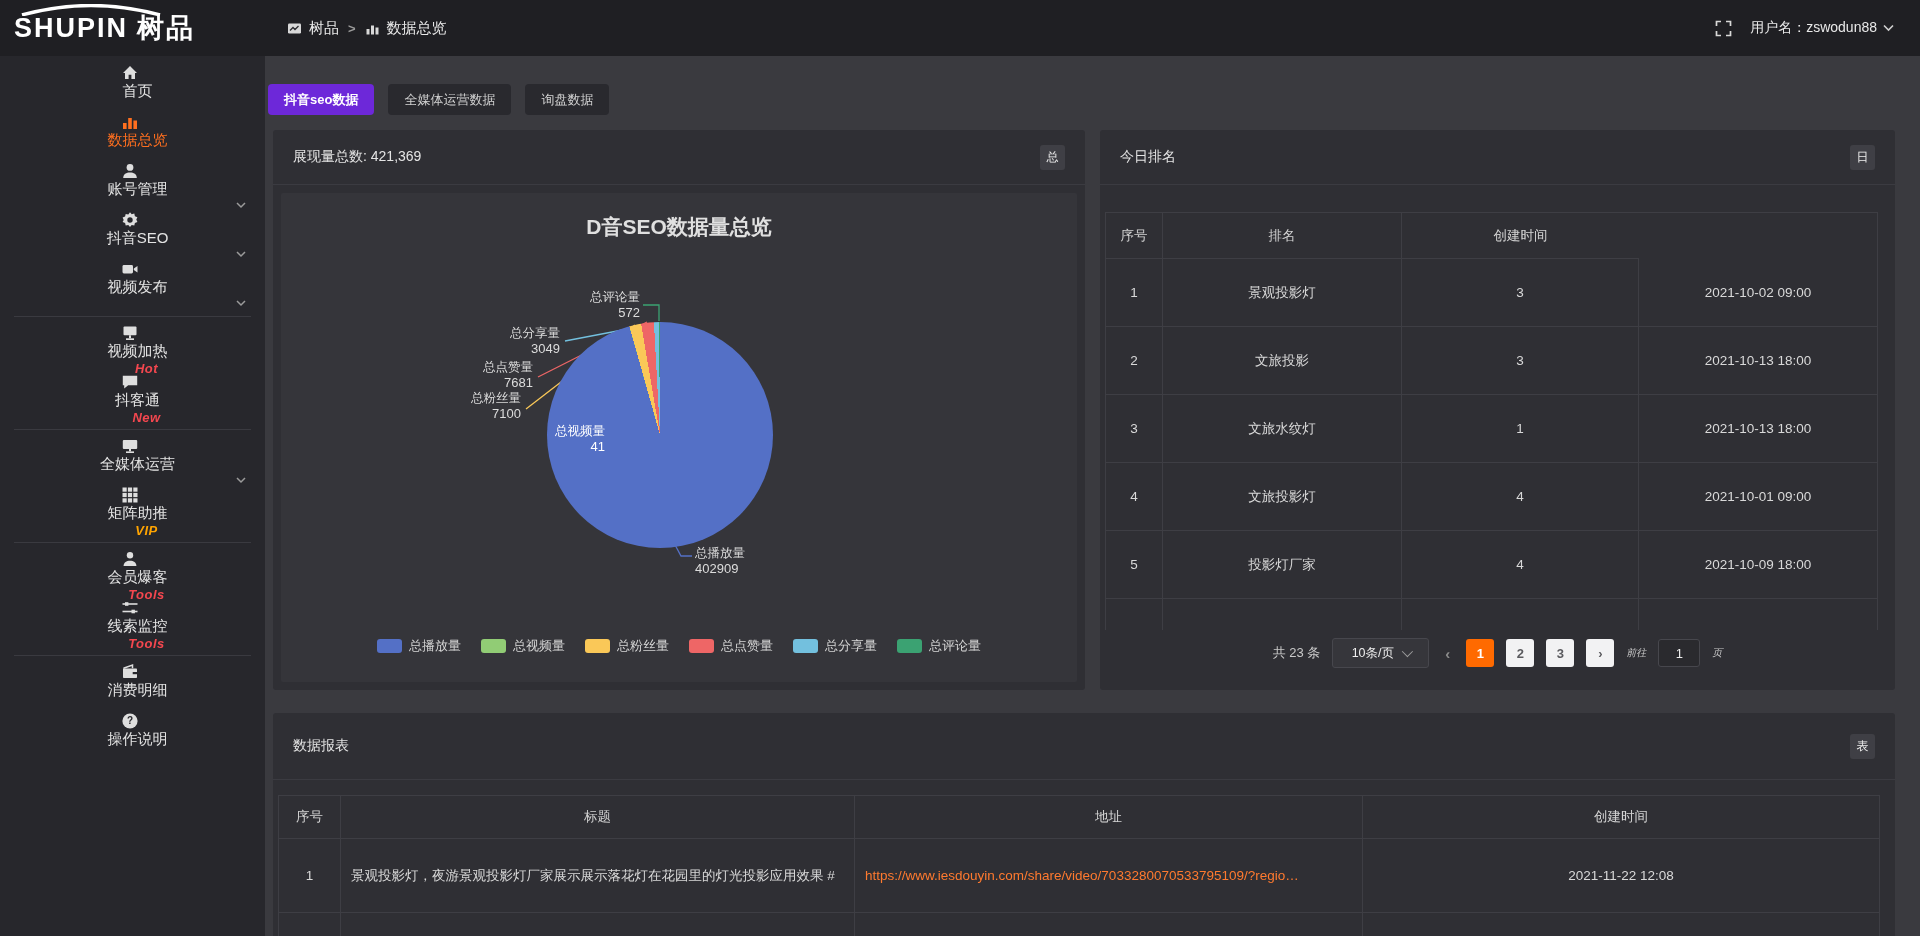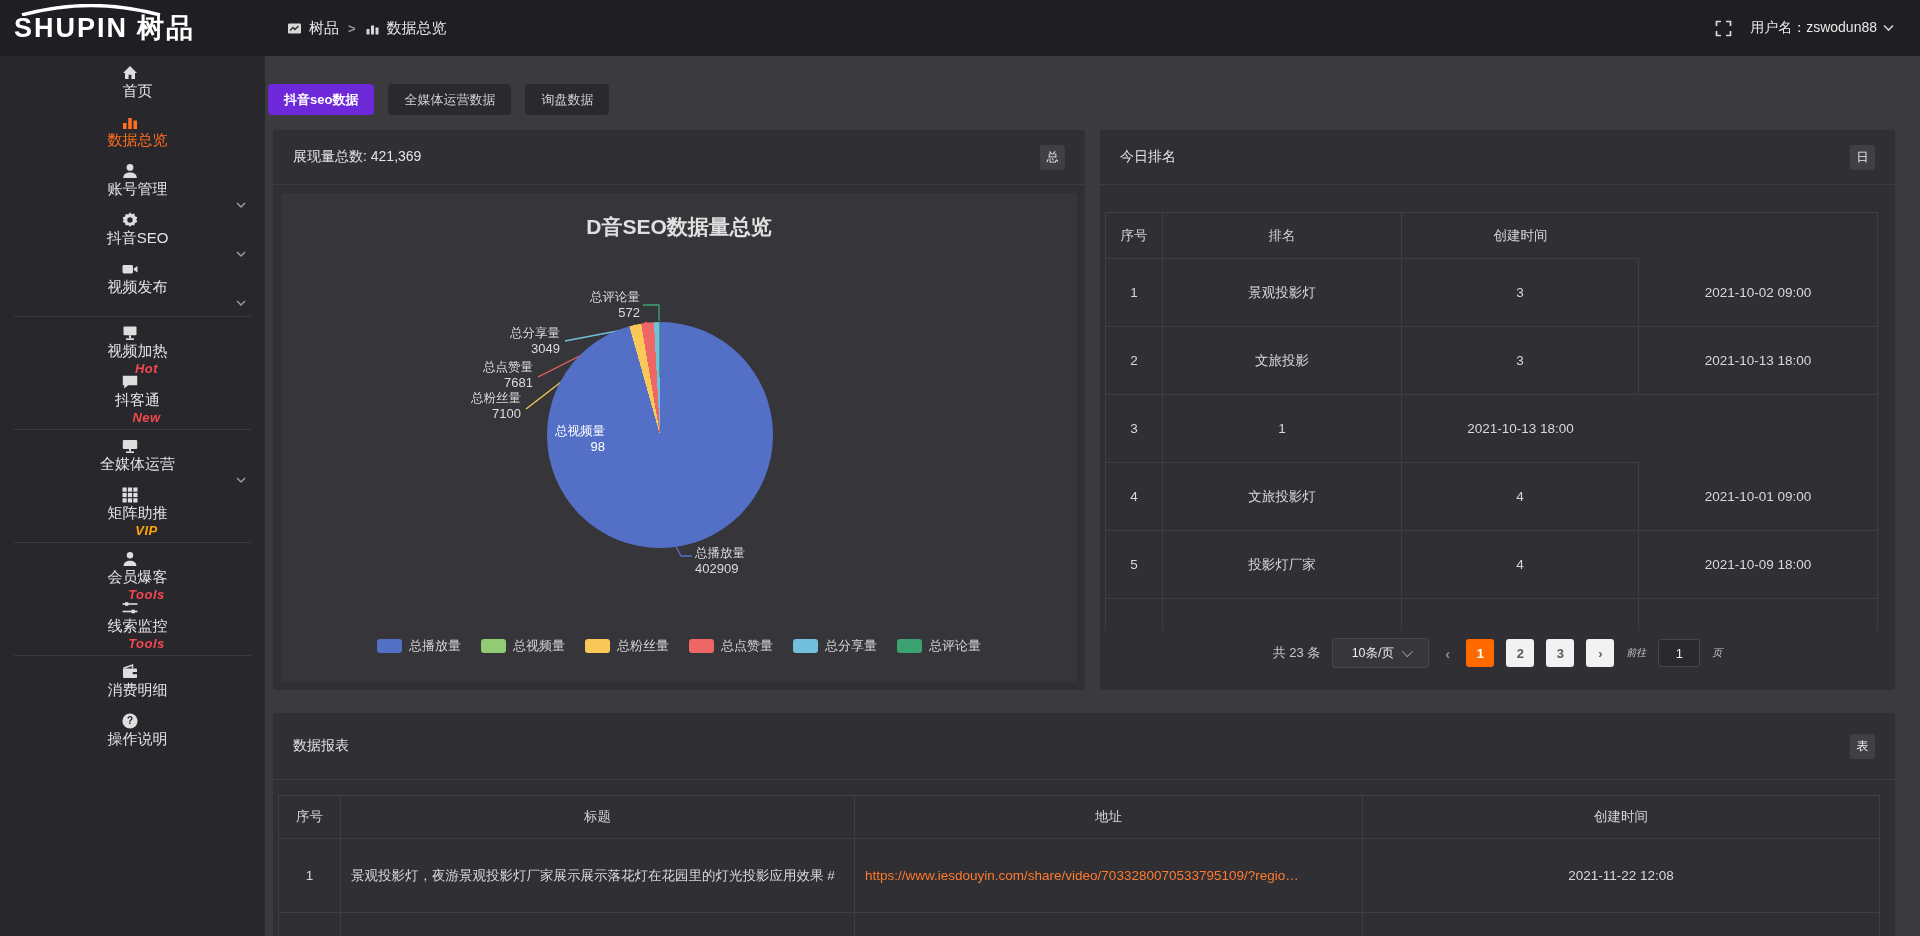--- a/index.html
+++ b/index.html
@@ -334,21 +334,21 @@
       <div class="pie-label" style="right:552px; top:174px;">
         <div>总点赞量</div>
         <div class="num">7681</div>
       </div>
       <div class="pie-label" style="right:564px; top:205px;">
         <div>总粉丝量</div>
         <div class="num">7100</div>
       </div>
       <div class="pie-label inside" style="right:480px; top:238px;">
         <div>总视频量</div>
-        <div class="num">98</div>
+        <div class="num">41</div>
       </div>
       <div class="pie-label left-align" style="left:422px; top:360px;">
         <div>总播放量</div>
         <div class="num">402909</div>
       </div>
 
       <div class="legend">
         <span class="legend-item">
             <span class="legend-chip" style="background: rgb(84, 112, 198);"></span>
             <span class="legend-label">总播放量</span>
@@ -396,20 +396,21 @@
         <div class="r-cell">2021-10-02 09:00</div>
       </div>
       <div class="r-row r-body">
         <div class="r-cell">2</div>
         <div class="r-cell">文旅投影</div>
         <div class="r-cell">3</div>
         <div class="r-cell">2021-10-13 18:00</div>
       </div>
       <div class="r-row r-body">
         <div class="r-cell">3</div>
+        <div class="r-cell">文旅水纹灯</div>
         <div class="r-cell">1</div>
         <div class="r-cell">2021-10-13 18:00</div>
       </div>
       <div class="r-row r-body">
         <div class="r-cell">4</div>
         <div class="r-cell">文旅投影灯</div>
         <div class="r-cell">4</div>
         <div class="r-cell">2021-10-01 09:00</div>
       </div>
       <div class="r-row r-body">

